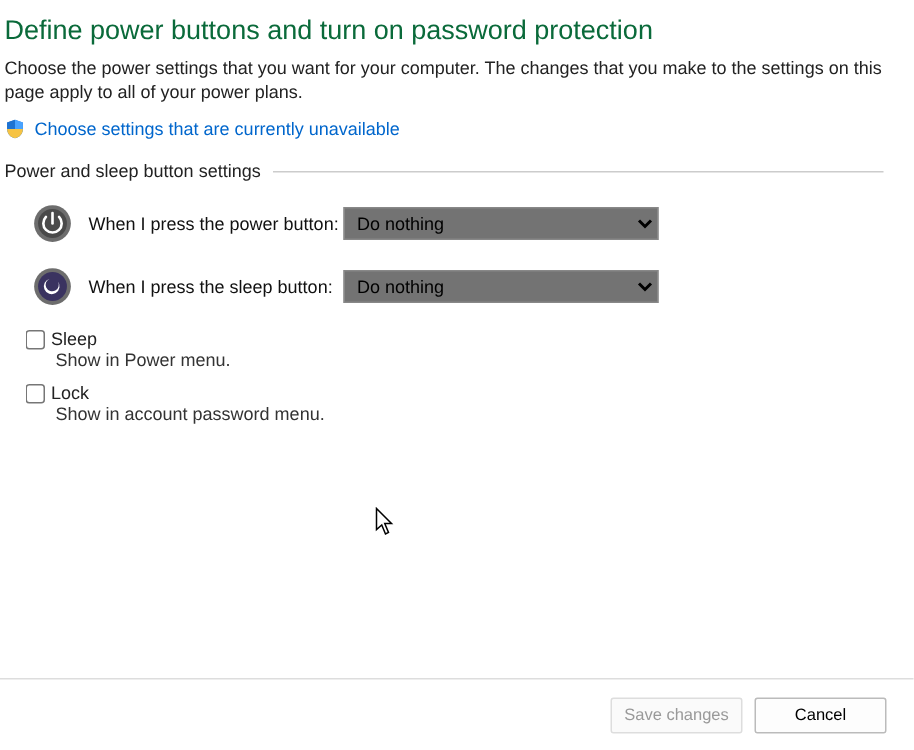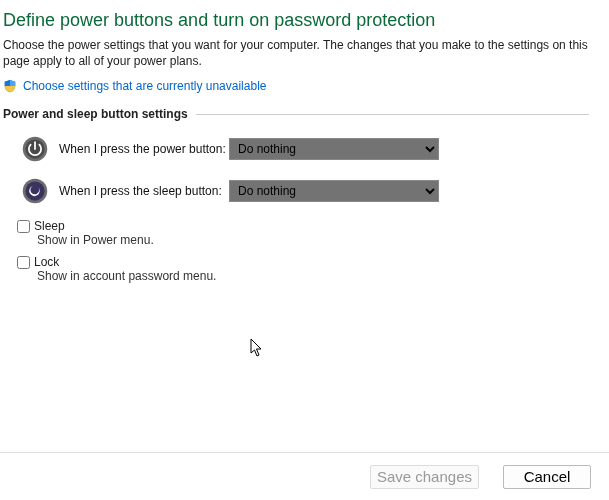--- a/index.html
+++ b/index.html
@@ -40,21 +40,20 @@
   }
   .shield {
     width: 14px; height: 14px;
     flex: 0 0 14px;
   }
   .group-title {
     display: flex;
     align-items: center;
     gap: 8px;
     margin-bottom: 14px;
-    font-weight: bold;
   }
   .group-title span {
     color: #222;
   }
   .group-title .rule {
     flex: 1;
     height: 1px;
     background: #ccc;
   }
   .row {
@@ -119,26 +118,25 @@
     align-items: center;
     justify-content: flex-end;
     gap: 8px;
     padding-right: 18px;
     background: #fff;
   }
   button.ftbtn {
     min-width: 88px;
     height: 24px;
     font-family: inherit;
-    font-size: 15px;
+    font-size: 11px;
     background: #fdfdfd;
     border: 1px solid #bbb;
     border-radius: 2px;
     cursor: pointer;
-    margin-left: 16px;
   }
   button.ftbtn:disabled {
     color: #999;
     background: #fafafa;
     border-color: #ddd;
     cursor: default;
   }
 </style>
 </head>
 <body>

